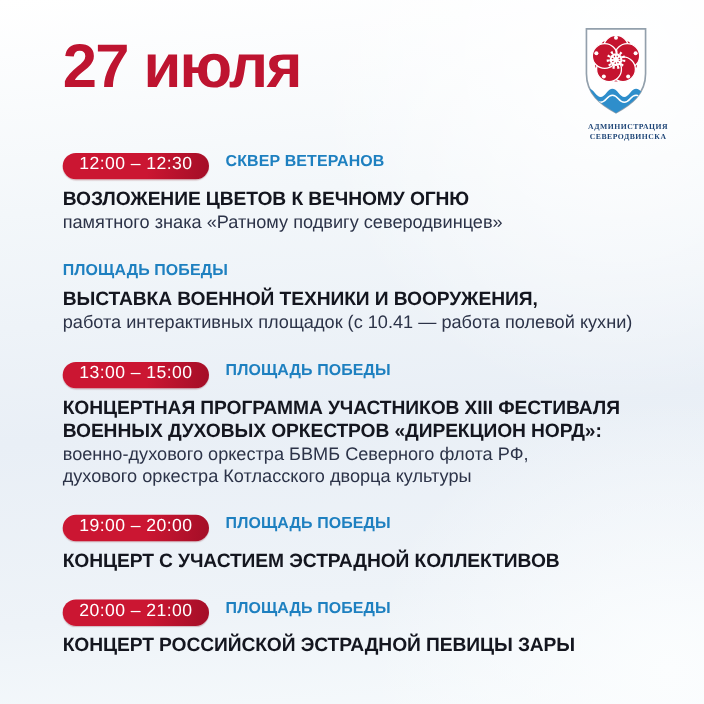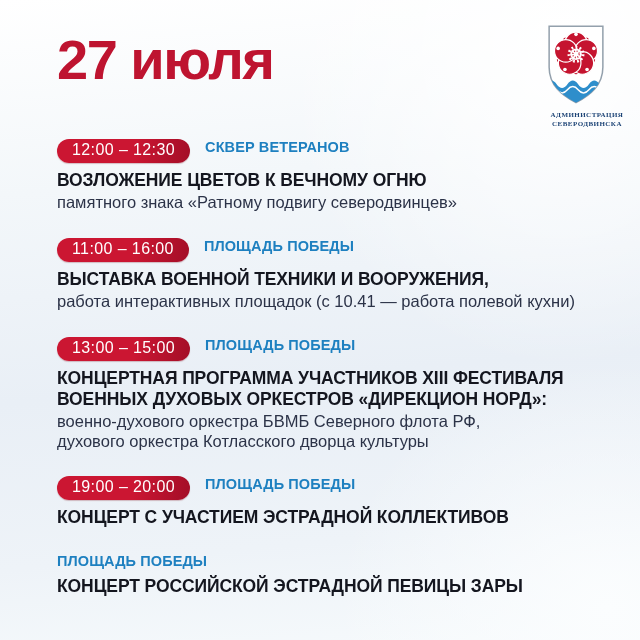--- a/index.html
+++ b/index.html
@@ -6,21 +6,21 @@
   body {
     width:640px; height:640px; overflow:hidden;
     font-family:"Liberation Sans", sans-serif;
     background:
       radial-gradient(80% 90% at 88% 8%, #ffffff 0%, rgba(255,255,255,0) 55%),
       radial-gradient(95% 85% at 95% 95%, #fbfdfe 0%, rgba(255,255,255,0) 45%),
       linear-gradient(175deg, #ffffff 0%, #f3f7fa 28%, #e9eff6 58%, #eef3f8 82%, #f6fafc 100%);
   }
   .poster {
     box-sizing:border-box; width:640px; height:640px;
-    padding:28px 6px 0 57px;
+    padding:28px 22px 0 57px;
   }
   .top {
     display:flex; justify-content:space-between; align-items:flex-start;
     margin-bottom:10px;
   }
   .date-title {
     margin:4px 0 0; font-size:56px; line-height:1.0;
     font-weight:700; color:#be1430; letter-spacing:-1.5px;
   }
   .brand { display:flex; flex-direction:column; width:94px; margin-top:-6px; }
@@ -115,21 +115,20 @@
       <div class="event-meta">
         <span class="time-pill">12:00 – 12:30</span>
         <span class="location">СКВЕР ВЕТЕРАНОВ</span>
       </div>
       <h2 class="event-title">ВОЗЛОЖЕНИЕ ЦВЕТОВ К ВЕЧНОМУ ОГНЮ</h2>
       <p class="event-desc">памятного знака «Ратному подвигу северодвинцев»</p>
     </section>
 
     <section class="event">
       <div class="event-meta">
-        <span class="time-pill">11:00 – 16:00</span>
         <span class="location">ПЛОЩАДЬ ПОБЕДЫ</span>
       </div>
       <h2 class="event-title">ВЫСТАВКА ВОЕННОЙ ТЕХНИКИ И ВООРУЖЕНИЯ,</h2>
       <p class="event-desc">работа интерактивных площадок (с 10.41 — работа полевой кухни)</p>
     </section>
 
     <section class="event">
       <div class="event-meta">
         <span class="time-pill">13:00 – 15:00</span>
         <span class="location">ПЛОЩАДЬ ПОБЕДЫ</span>
@@ -143,20 +142,21 @@
     <section class="event">
       <div class="event-meta">
         <span class="time-pill">19:00 – 20:00</span>
         <span class="location">ПЛОЩАДЬ ПОБЕДЫ</span>
       </div>
       <h2 class="event-title">КОНЦЕРТ С УЧАСТИЕМ ЭСТРАДНОЙ КОЛЛЕКТИВОВ</h2>
     </section>
 
     <section class="event">
       <div class="event-meta">
+        <span class="time-pill">20:00 – 21:00</span>
         <span class="location">ПЛОЩАДЬ ПОБЕДЫ</span>
       </div>
       <h2 class="event-title">КОНЦЕРТ РОССИЙСКОЙ ЭСТРАДНОЙ ПЕВИЦЫ ЗАРЫ</h2>
       <p class="event-desc"></p>
     </section>
 
   </main>
 </div>
 
 </body></html>

